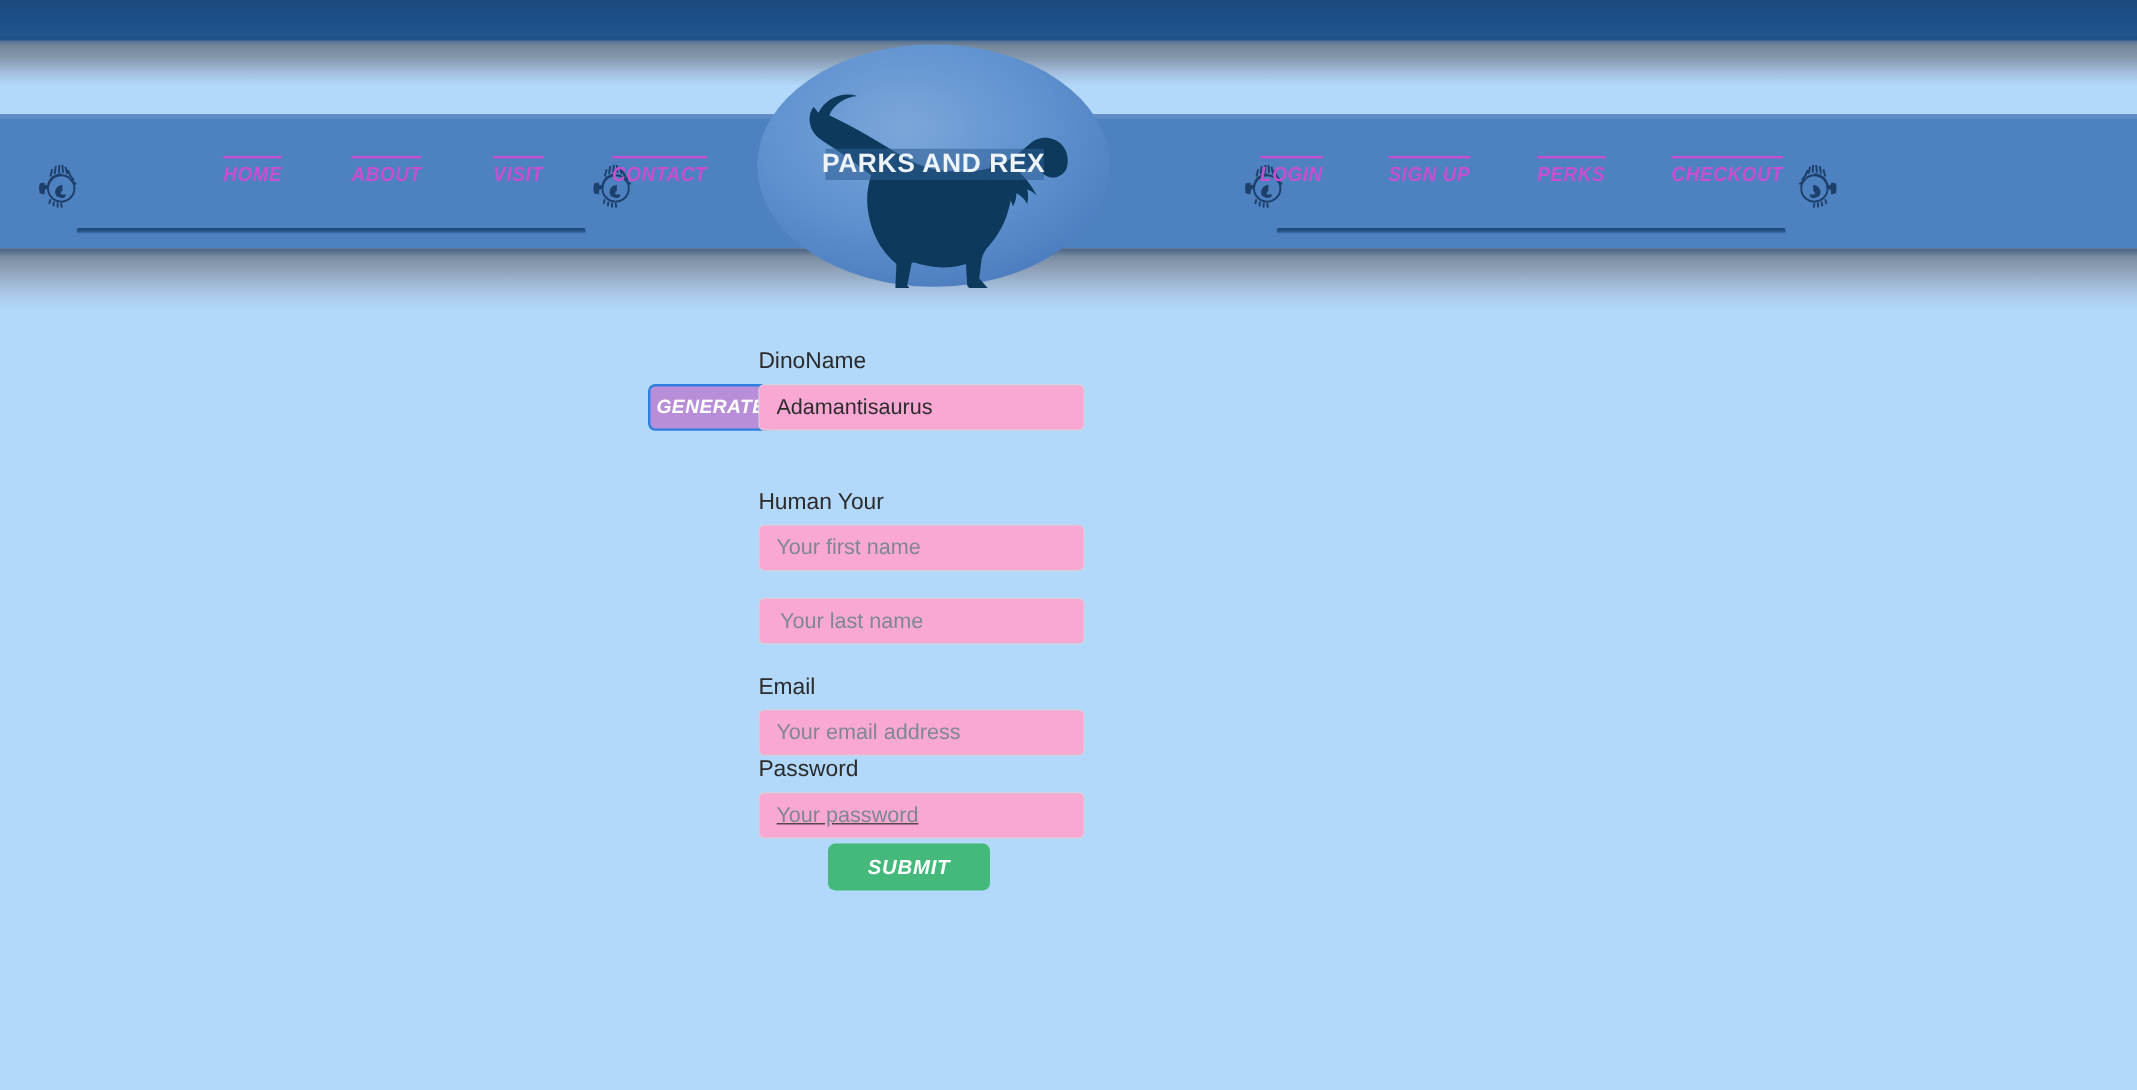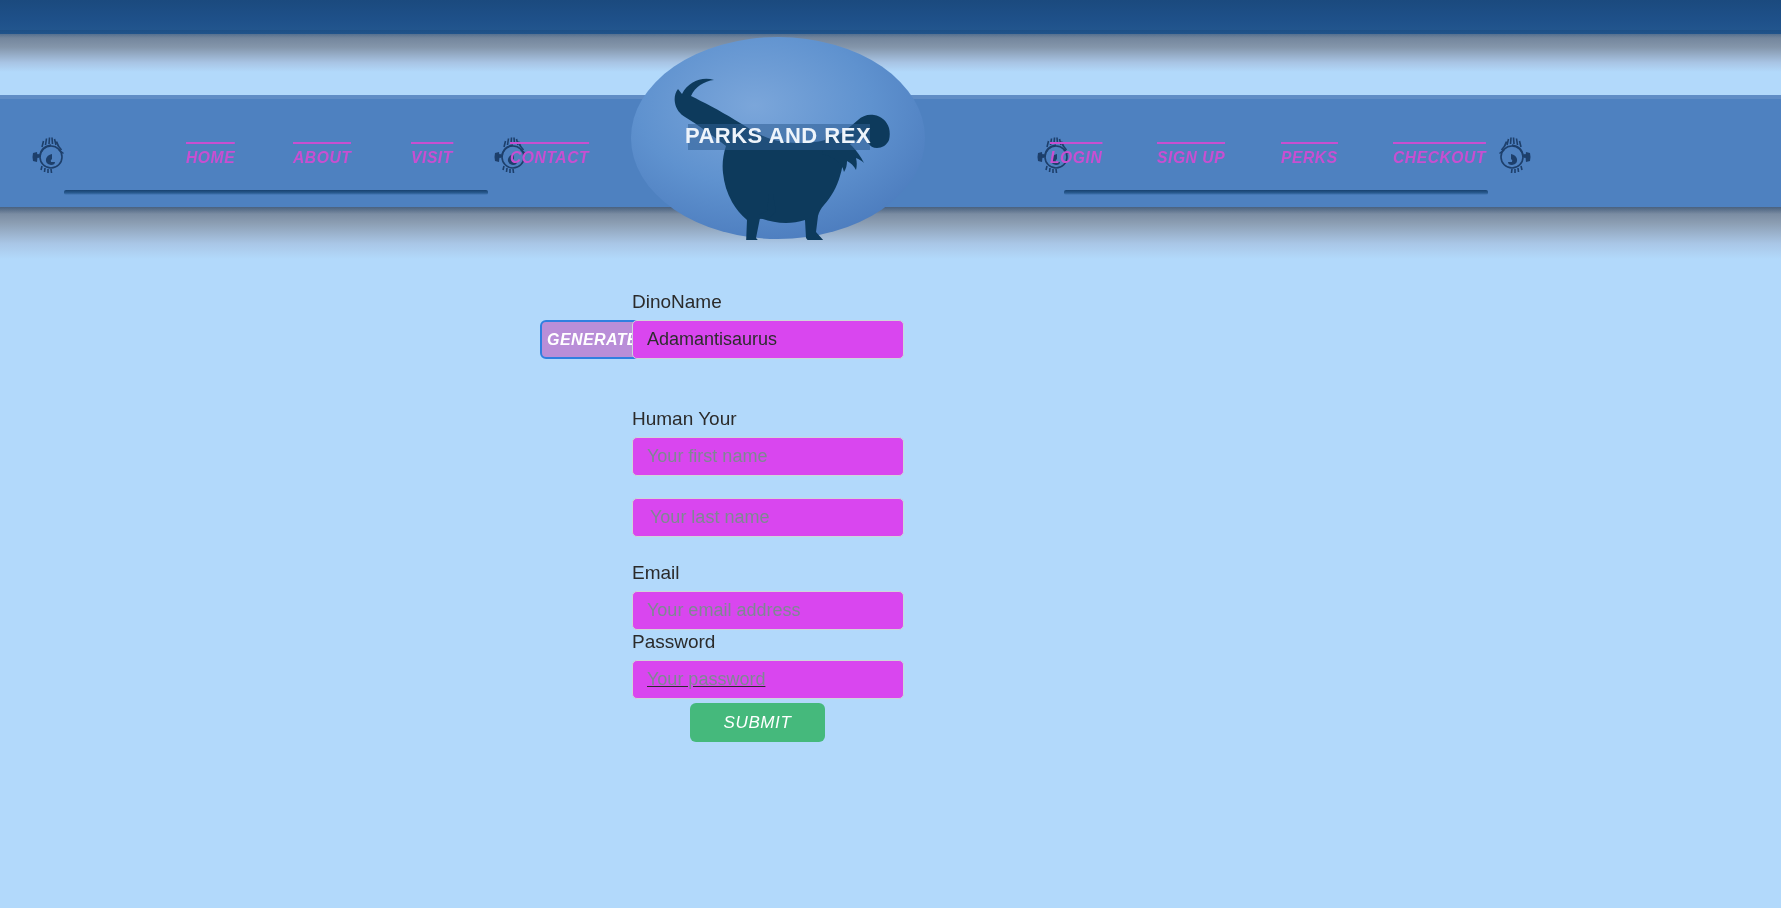--- a/index.html
+++ b/index.html
@@ -78,21 +78,20 @@
   }
   .nav-rule.left  { left: 64px;   width: 424px; }
   .nav-rule.right { left: 1064px; width: 424px; }
 
   
   .nav-links {
     position: absolute;
     top: 130px;
     height: 50px;
     display: flex;
-    align-items: center;
   }
   .nav-links.left  { left: 186px; }
   .nav-links.right { left: 1050px; }
 
   .nav-link {
     font-family: "Liberation Sans", sans-serif;
     font-style: italic;
     font-weight: bold;
     font-size: 17px;
     letter-spacing: 0.6px;
@@ -145,21 +144,21 @@
     font-family: "Liberation Sans", sans-serif;
     font-size: 19px;
     color: #2b2b2b;
     white-space: nowrap;
   }
 
   .text-input {
     position: absolute;
     box-sizing: border-box;
     height: 39px;
-    background: #d946ef;
+    background: #f9a8d4;
     border: 1px solid #cfd4da;
     border-radius: 5px;
     padding: 0 14px;
     font-family: "Liberation Sans", sans-serif;
     font-size: 18px;
     color: #2d2d2d;
     outline: none;
   }
   .text-input::placeholder { color: #7e8792; }
 
@@ -189,21 +188,21 @@
     top: 800px;
     width: 155px;
     height: 39px;
     box-sizing: border-box;
     background: #45b97c;
     border: none;
     border-radius: 6px;
     color: #ffffff;
     font-family: "Liberation Sans", sans-serif;
     font-style: italic;
-    font-weight: normal;
+    font-weight: bold;
     font-size: 17px;
     letter-spacing: 0.6px;
     cursor: pointer;
   }
 </style>
 </head>
 <body>
 
 <div id="page">
 

